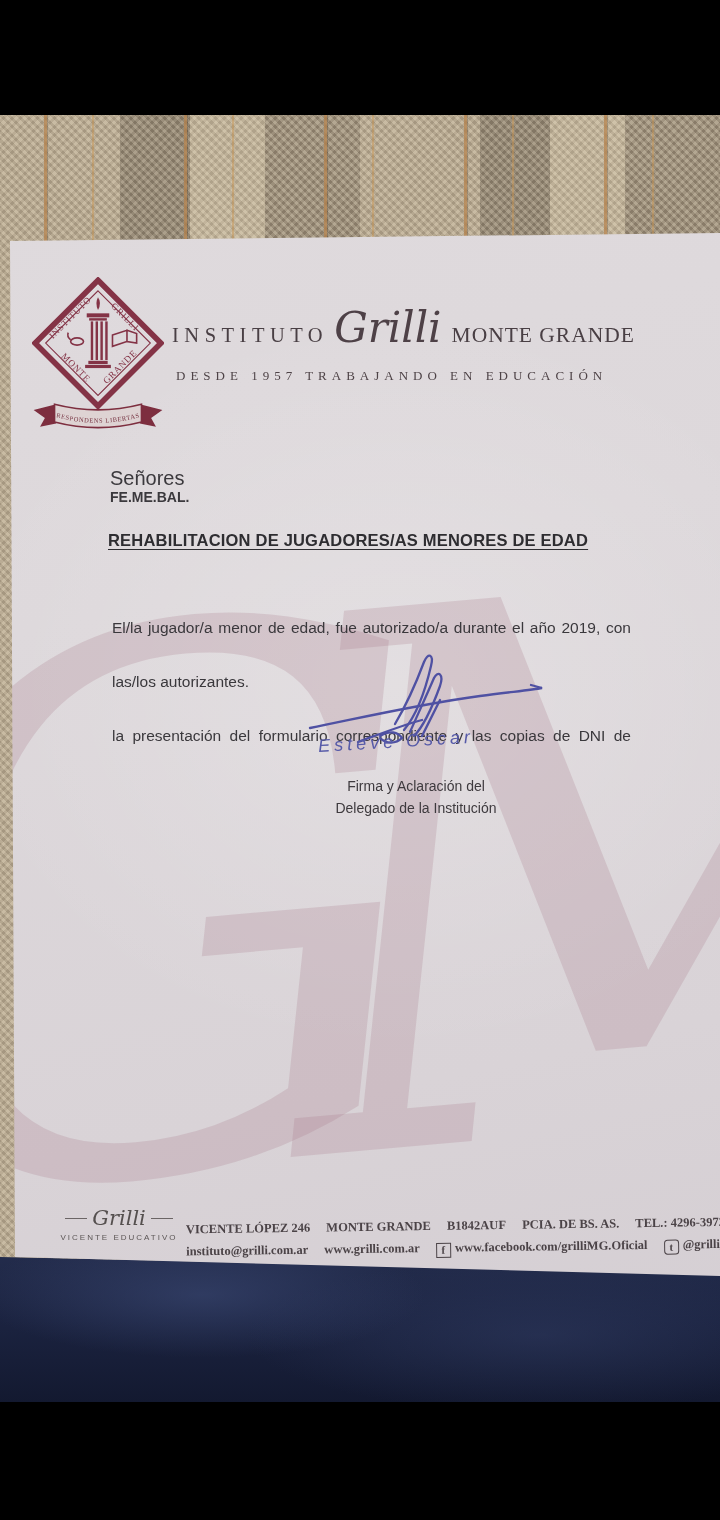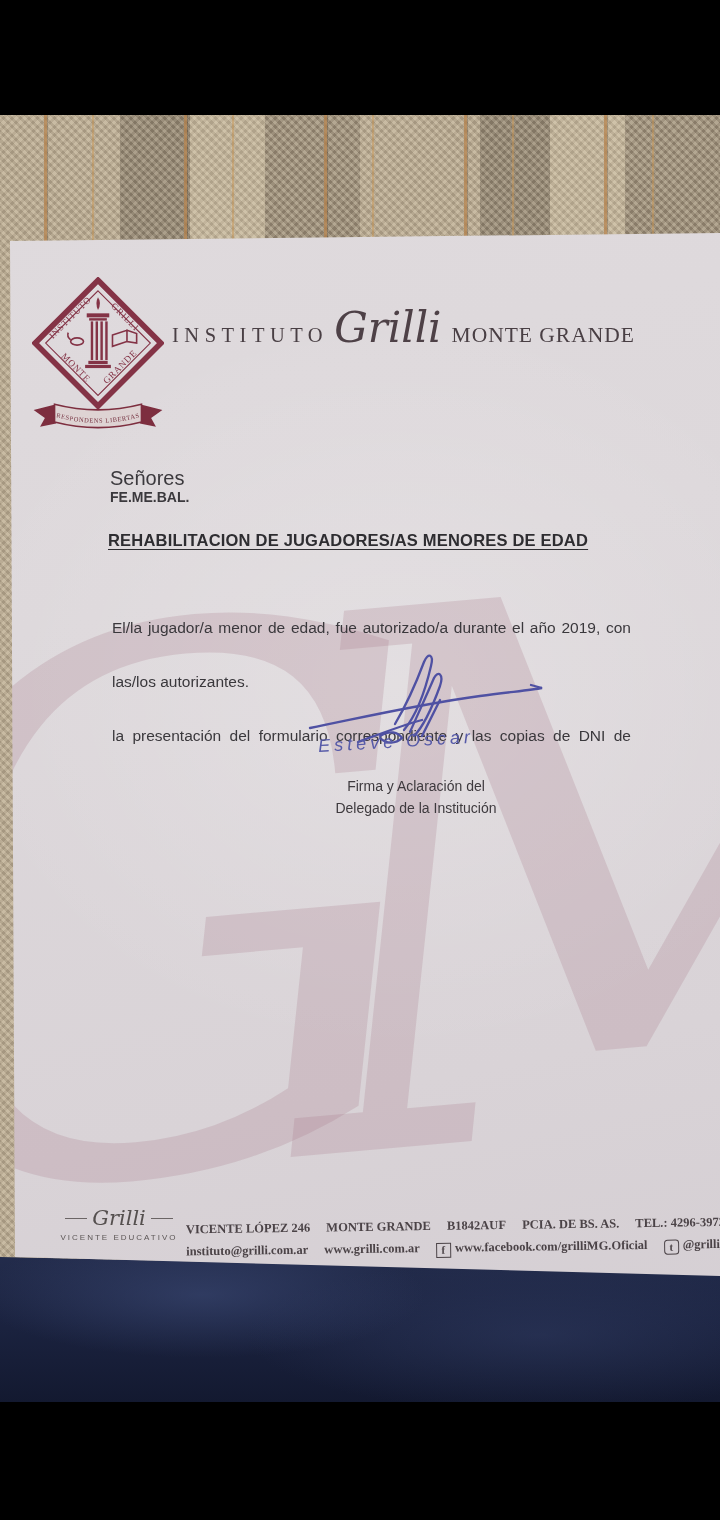--- a/index.html
+++ b/index.html
@@ -125,20 +125,21 @@
           <textPath href="#bannerPath" startOffset="50%" text-anchor="middle">RESPONDENS LIBERTAS</textPath>
         </text>
       </g>
     </svg>
 
     <div class="head-line">
       <span class="head-inst">INSTITUTO</span>
       <span class="head-script">Grilli</span>
       <span class="head-mg">MONTE GRANDE</span>
     </div>
+    <div class="head-tag">DESDE 1957 TRABAJANDO EN EDUCACIÓN</div>
 
     <div class="addr1">Señores</div>
     <div class="addr2">FE.ME.BAL.</div>
 
     <div class="subject">
       <span>REHABILITACION DE JUGADORES/AS MENORES DE EDAD</span>
     </div>
 
     <div class="body-par">
       <div class="jline">El/la jugador/a menor de edad, fue autorizado/a durante el año 2019, con</div>

